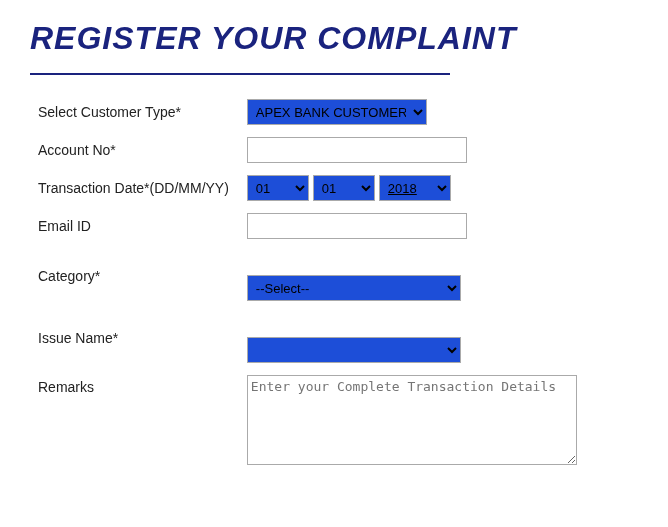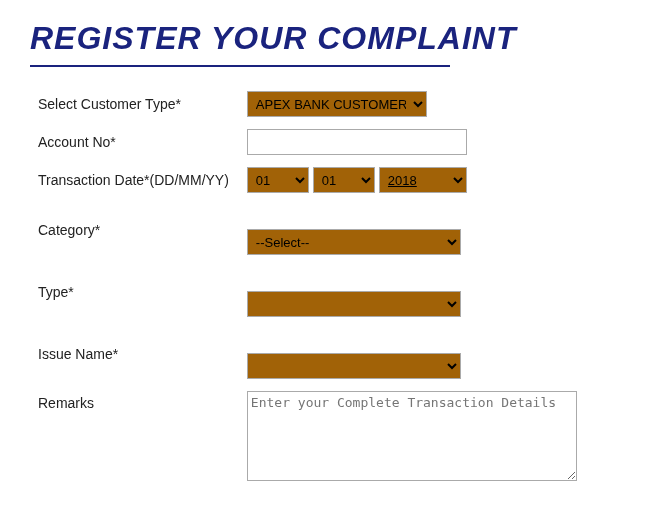--- a/index.html
+++ b/index.html
@@ -9,21 +9,21 @@
       width: 668px;
       min-height: 527px;
       padding: 20px 30px;
     }
     h1 {
       color: #1a237e;
       font-size: 32px;
       font-weight: 900;
       font-style: italic;
       letter-spacing: 1px;
-      margin-bottom: 8px;
+      margin-bottom: 16px;
       font-family: Arial, sans-serif;
     }
     .title-underline {
       border: none;
       border-top: 2px solid #1a237e;
       width: 420px;
       margin-bottom: 18px;
     }
     .form-table {
       width: 100%;
@@ -48,40 +48,40 @@
       border: 1px solid #aaa;
       padding: 2px 5px;
       font-size: 13px;
       outline: none;
     }
     select {
       height: 26px;
       border: 1px solid #aaa;
       padding: 1px 4px;
       font-size: 13px;
-      background: #a16207;
+      background: #1d4ed8;
       outline: none;
     }
     .select-customer {
       width: 180px;
     }
     .select-category, .select-type, .select-issue {
       width: 214px;
       margin-top: 24px;
     }
     .date-group {
       display: flex;
       gap: 4px;
       align-items: center;
     }
     .date-group select {
       width: 62px;
     }
     .date-group select.year-select {
-      width: 88px;
+      width: 72px;
       text-decoration: underline;
     }
     textarea {
       width: 330px;
       height: 90px;
       border: 1px solid #aaa;
       padding: 3px;
       font-size: 13px;
       font-family: monospace;
       resize: both;
@@ -145,32 +145,30 @@
           <option value="2020">2020</option>
           <option value="2021">2021</option>
           <option value="2022">2022</option>
           <option value="2023">2023</option>
           <option value="2024">2024</option>
         </select>
       </div>
     </td>
   </tr>
   <tr>
+    <td>Email ID</td>
+    <td>
+      <input type="text" style="">
+    </td>
+  </tr>
+  <tr>
     <td>Category*</td>
     <td>
       <select class="select-category">
         <option value="">--Select--</option>
-      </select>
-    </td>
-  </tr>
-  <tr>
-    <td>Type*</td>
-    <td>
-      <select class="select-type">
-        <option value=""></option>
       </select>
     </td>
   </tr>
   <tr>
     <td>Issue Name*</td>
     <td>
       <select class="select-issue">
         <option value=""></option>
       </select>
     </td>

